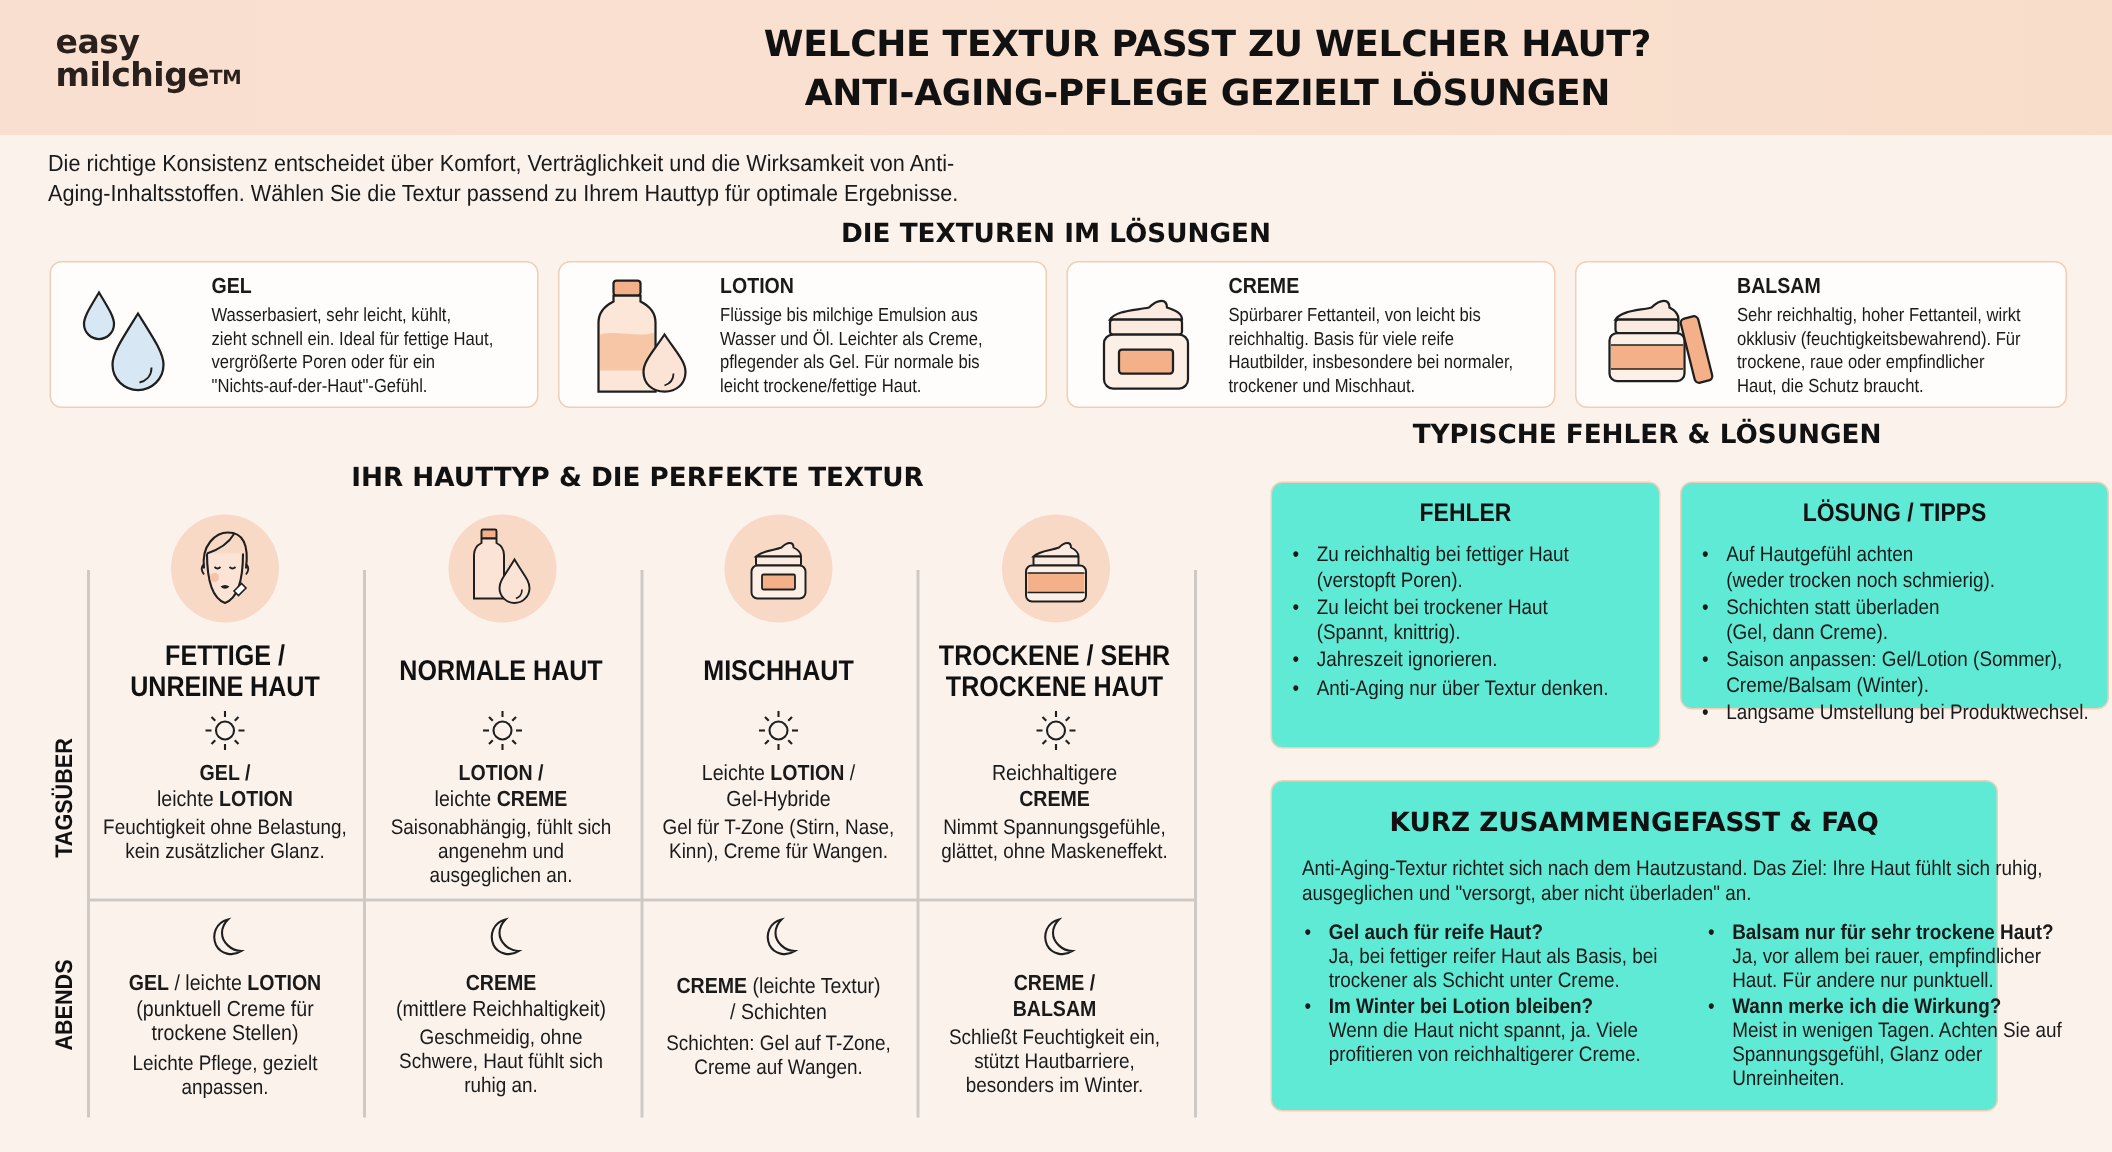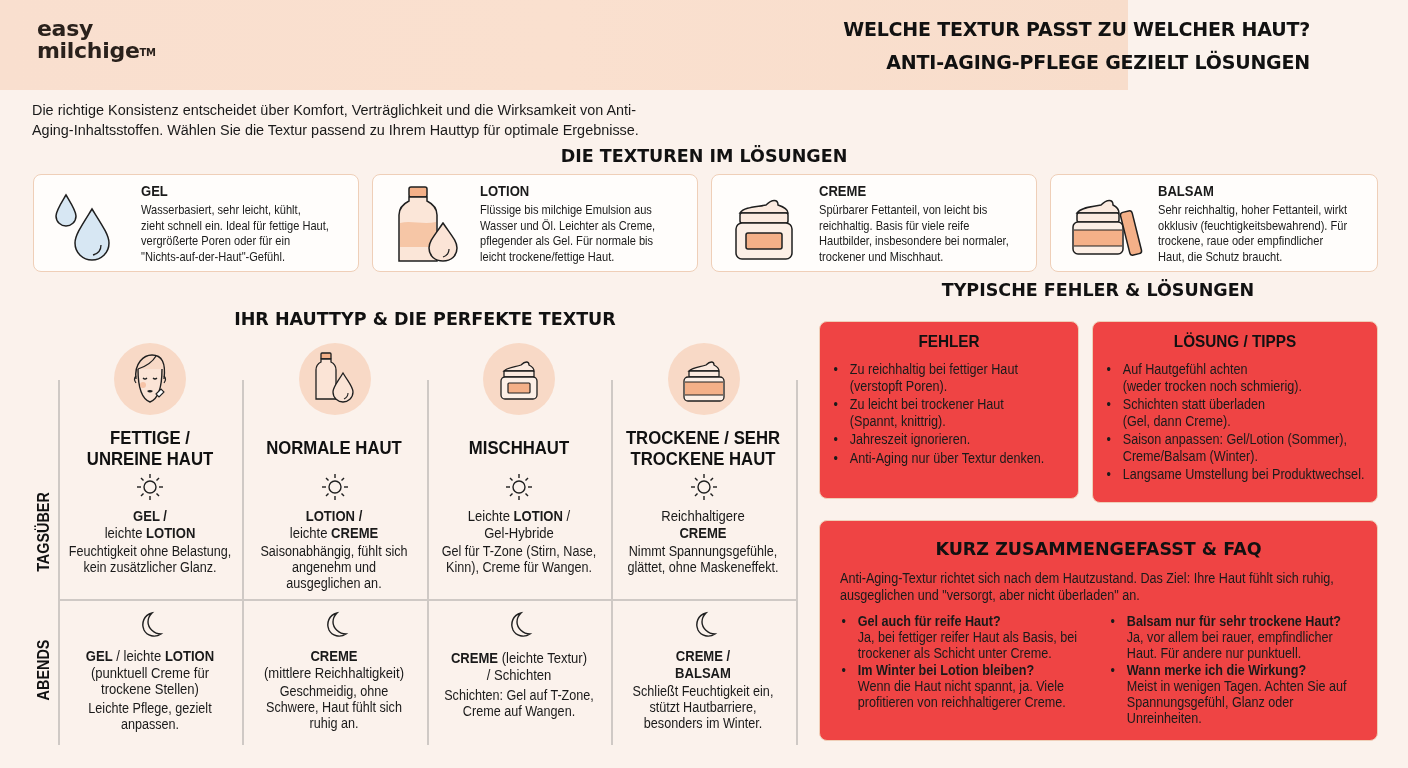--- a/index.html
+++ b/index.html
@@ -4,33 +4,33 @@
 <style>
   * { box-sizing: border-box; margin: 0; padding: 0; }
   html, body { width: 1408px; height: 768px; overflow: hidden; }
   body {
     background: #fbf2ec;
     font-family: "Liberation Sans", sans-serif;
     color: #1a1a1a;
     position: relative;
   }
   .header {
-    position: absolute; left: 0; top: 0; width: 1128px; height: 90px;
+    position: absolute; left: 0; top: 0; width: 1408px; height: 90px;
     background: linear-gradient(90deg, #f9dfcf 0%, #fae0cf 50%, #f8ddcb 100%);
   }
   .logo {
     position: absolute; left: 37px; top: 18px;
     font-family: "DejaVu Sans", sans-serif; font-weight: bold;
     font-size: 22px; line-height: 22px; color: #2a211c; letter-spacing: -0.3px;
   }
-  .logo sup { font-size: 10px; vertical-align: top; position: relative; top: 2px; }
+  .logo sup { font-size: 13px; vertical-align: top; position: relative; top: 2px; }
   .main-title {
     position: absolute; left: 300px; width: 1010px; top: 13px;
-    text-align: right; font-family: "DejaVu Sans", sans-serif; font-weight: bold;
-    font-size: 19px; line-height: 33px; color: #111; letter-spacing: -0.2px;
+    text-align: center; font-family: "DejaVu Sans", sans-serif; font-weight: bold;
+    font-size: 24px; line-height: 33px; color: #111; letter-spacing: -0.2px;
   }
   .intro {
     position: absolute; left: 32px; top: 100px; width: 700px;
     font-family: "Liberation Sans", sans-serif; font-size: 15.5px; line-height: 20px;
     color: #1a1a1a; transform: scaleX(0.93); transform-origin: left top;
   }
   .sec-title {
     position: absolute; font-family: "DejaVu Sans", sans-serif; font-weight: bold;
     font-size: 17.5px; color: #111; text-align: center; white-space: nowrap;
   }
@@ -70,22 +70,23 @@
   .cell .rec { font-size: 14.5px; line-height: 16.5px; }
   .cell .desc { margin-top: 2px; }
   .cell b { font-weight: bold; }
   .time-icon { position: absolute; width: 30px; height: 30px; }
   .row-label {
     position: absolute; font-weight: bold; font-size: 16px;
     transform-origin: center; transform: rotate(-90deg) scaleX(0.9);
     white-space: nowrap; color: #111; width: 100px; text-align: center;
   }
   .box {
-    position: absolute; background: #ef4444; border: 1.5px solid #efcfb8;
+    position: absolute; background: #5eead4; border: 1.5px solid #efcfb8;
     border-radius: 8px;
+    margin-left: 28px;
   }
   .box-title {
     position: absolute; left: 0; right: 0; text-align: center; font-weight: bold;
     font-size: 17px; transform: scaleX(0.9); color: #111;
   }
   .blist { position: absolute; list-style: none; font-size: 14px; line-height: 16.5px; transform: scaleX(0.9); transform-origin: left top; white-space: nowrap; }
   .blist li { position: relative; padding-left: 22px; margin-bottom: 2px; }
   .blist li::before { content: "•"; position: absolute; left: 4px; top: 0; }
   .faq-intro { position: absolute; left: 20px; top: 49px; font-size: 14px; line-height: 16.5px; transform: scaleX(0.9); transform-origin: left top; white-space: nowrap; }
   .faq-list { position: absolute; list-style: none; font-size: 14px; line-height: 16.2px; transform: scaleX(0.9); transform-origin: left top; white-space: nowrap; }
@@ -401,42 +402,42 @@
       </li>
     <li>
         <div>Jahreszeit ignorieren.</div>
       </li>
     <li>
         <div>Anti-Aging nur über Textur denken.</div>
       </li>
   </ul>
 </div>
 
-<div class="box" style="left:1092px; top:321px; width:286px; height:182px;">
+<div class="box" style="left:1092px; top:321px; width:286px; height:152px;">
   <div class="box-title" style="top:10px;">LÖSUNG / TIPPS</div>
   <ul class="blist" style="left:10px; top:39px;">
     <li>
         <div>Auf Hautgefühl achten</div>
         <div>(weder trocken noch schmierig).</div>
       </li>
     <li>
         <div>Schichten statt überladen</div>
         <div>(Gel, dann Creme).</div>
       </li>
     <li>
         <div>Saison anpassen: Gel/Lotion (Sommer),</div>
         <div>Creme/Balsam (Winter).</div>
       </li>
     <li>
         <div>Langsame Umstellung bei Produktwechsel.</div>
       </li>
   </ul>
 </div>
 
-<div class="box" style="left:819px; top:520px; width:559px; height:221px;">
+<div class="box" style="left:819px; top:520px; width:485px; height:221px;">
   <div class="sec-title" style="position:absolute; left:0; right:0; top:18px;">KURZ ZUSAMMENGEFASST &amp; FAQ</div>
   <div class="faq-intro">
     <div>Anti-Aging-Textur richtet sich nach dem Hautzustand. Das Ziel: Ihre Haut fühlt sich ruhig,</div>
     <div>ausgeglichen und "versorgt, aber nicht überladen" an.</div>
   </div>
   <ul class="faq-list" style="left:18px; top:92px;">
     <li>
       <span class="q">Gel auch für reife Haut?</span>
       <span class="a">Ja, bei fettiger reifer Haut als Basis, bei</span>
       <span class="a">trockener als Schicht unter Creme.</span>

